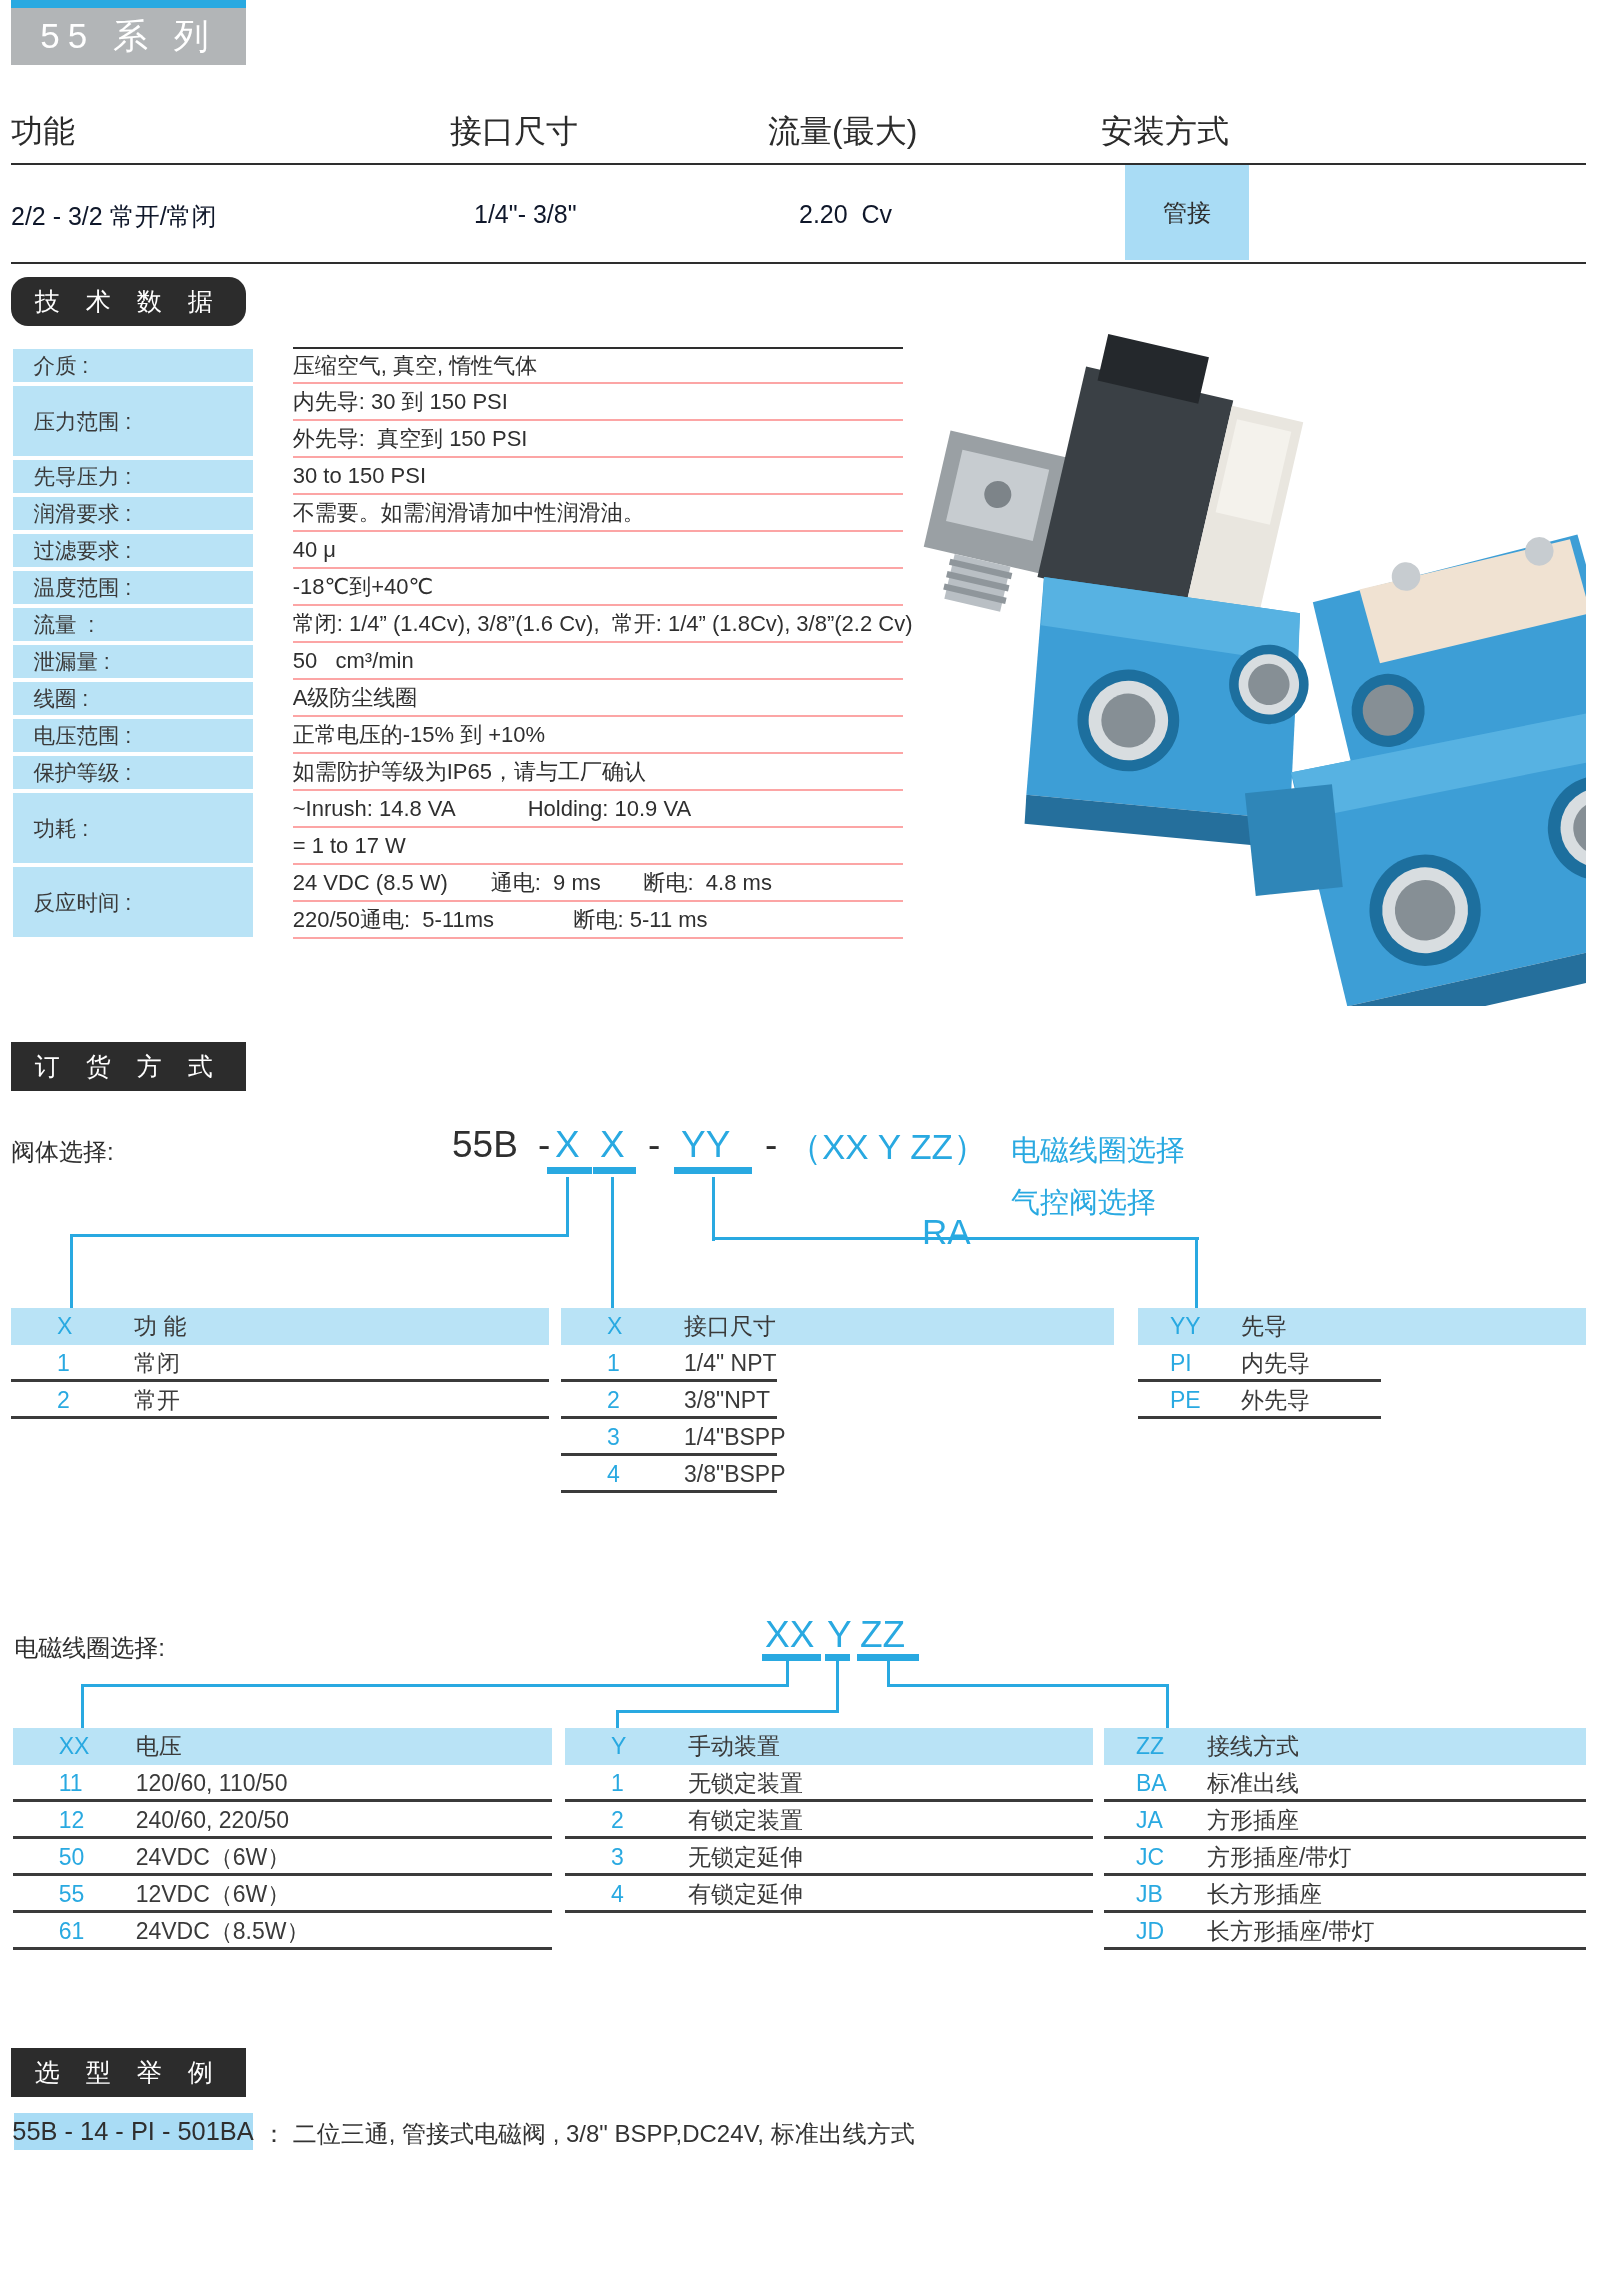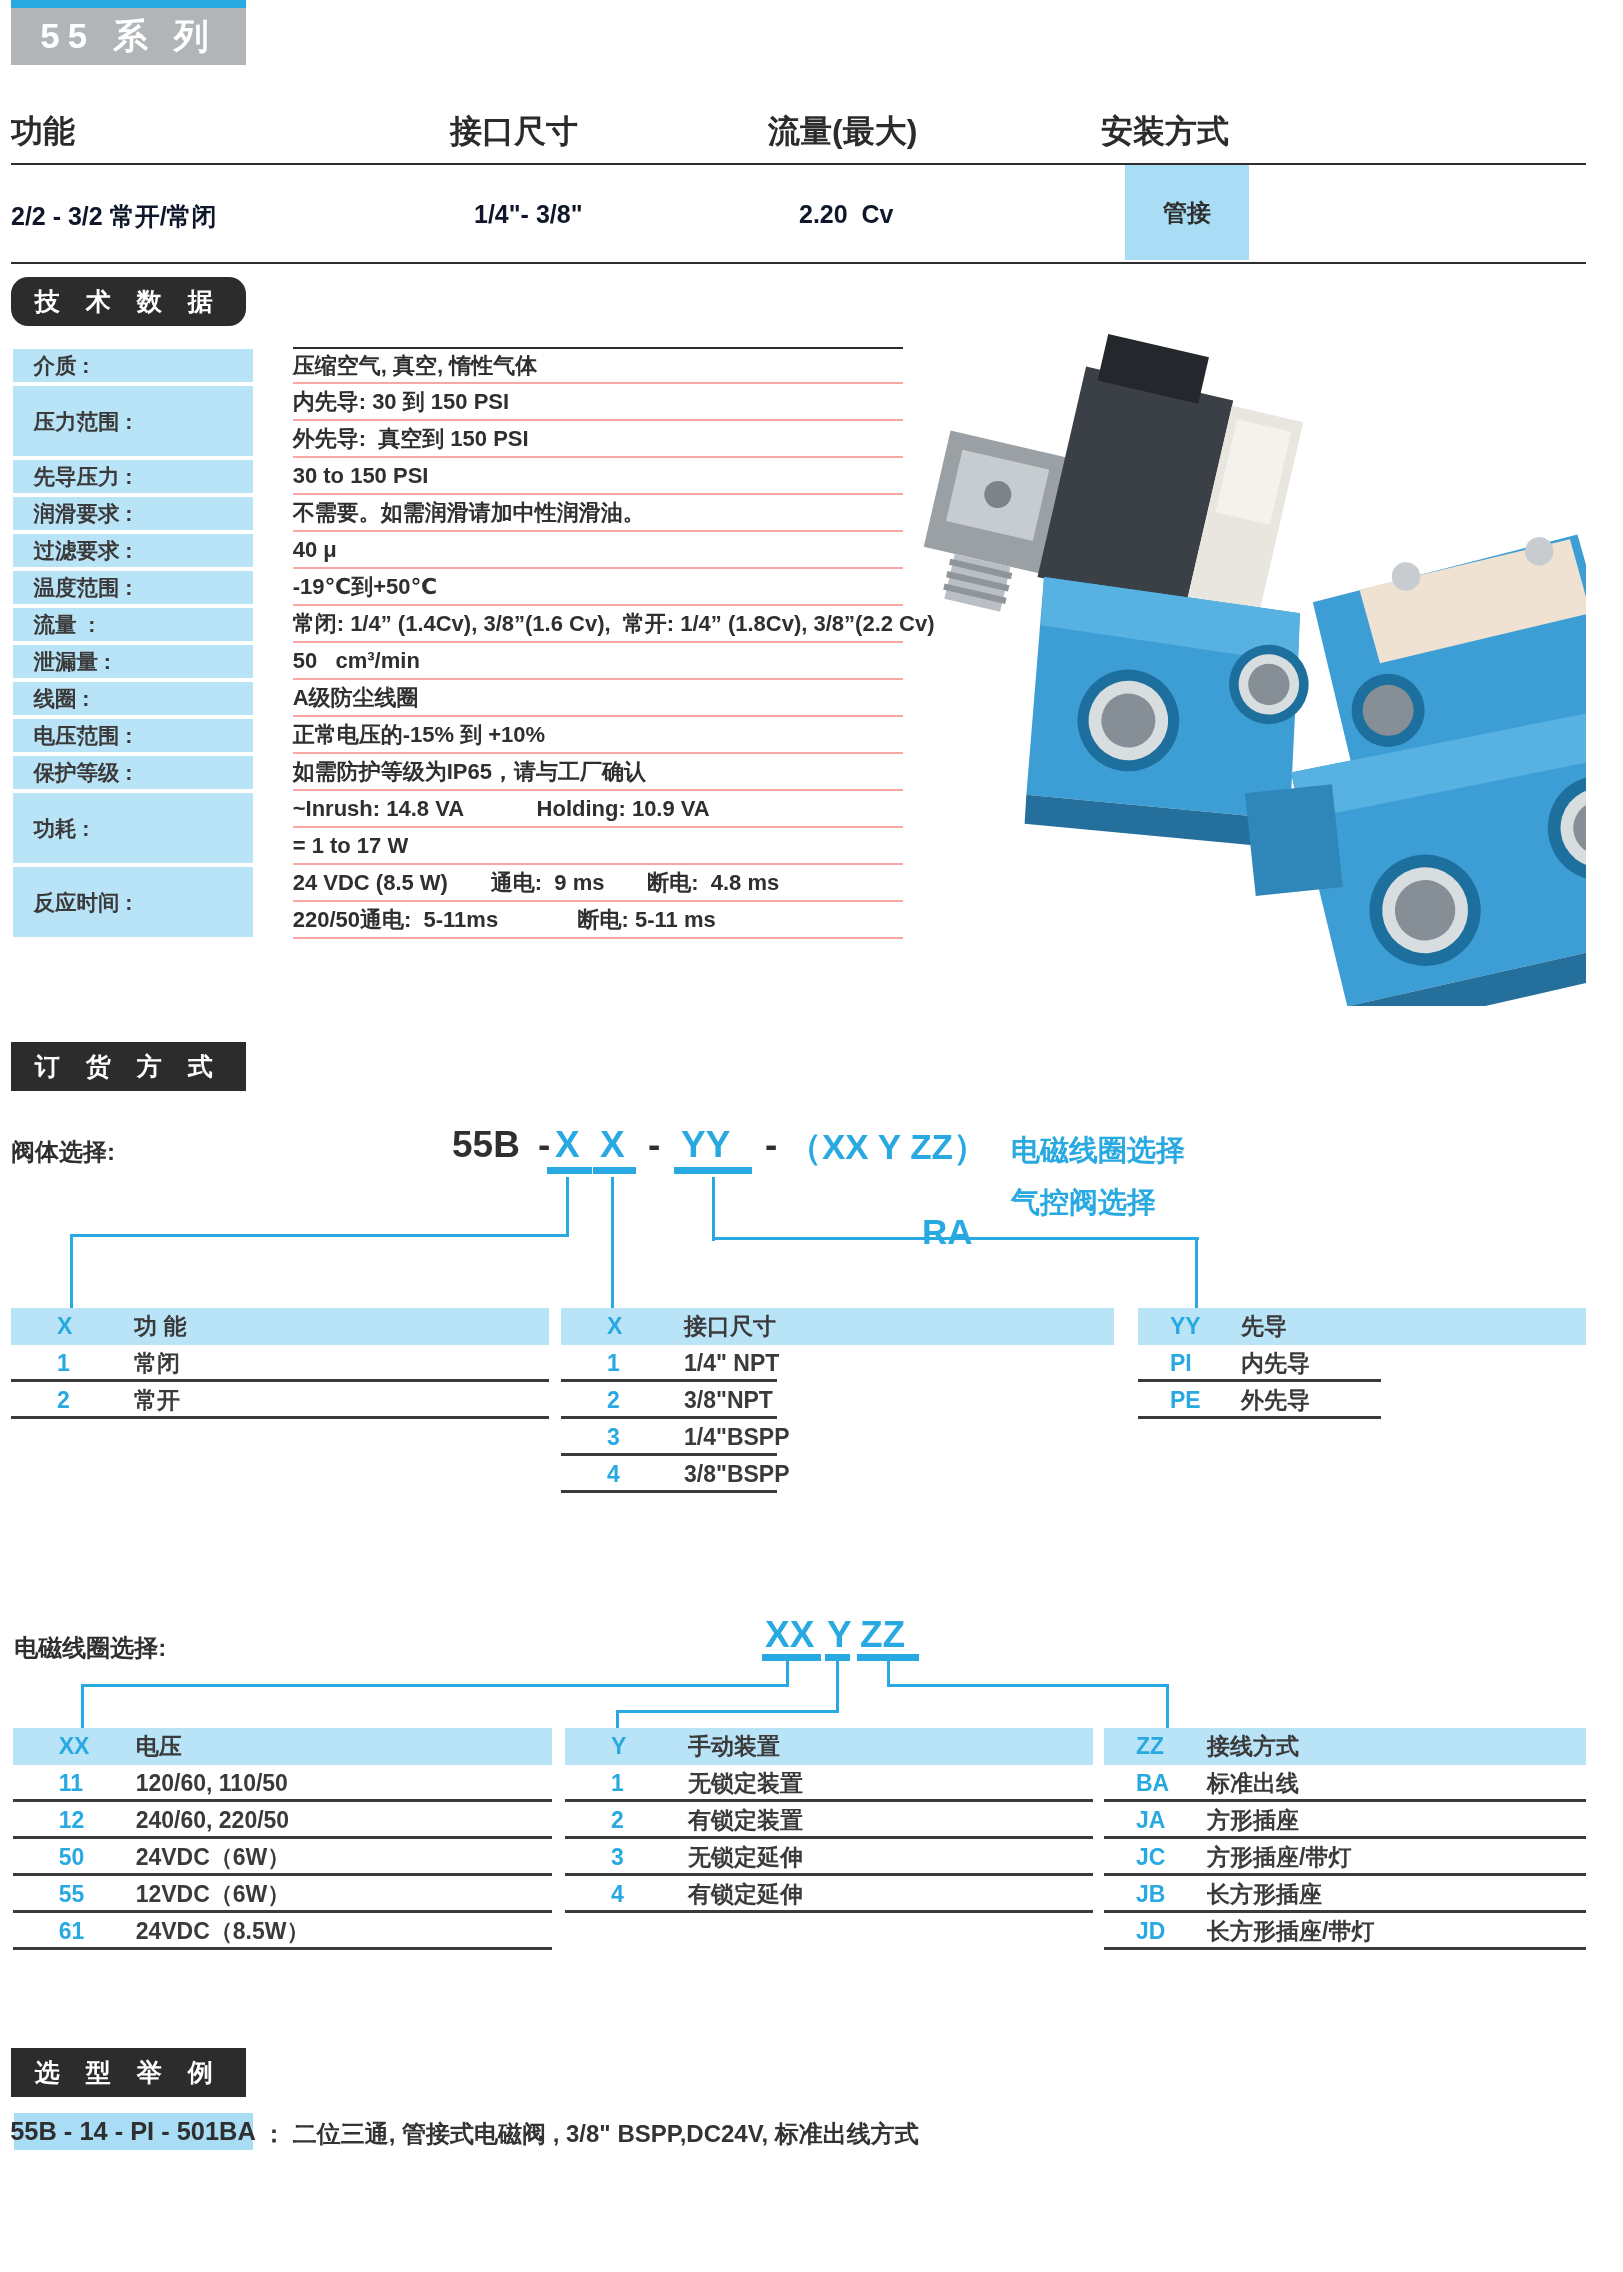--- a/index.html
+++ b/index.html
@@ -1,17 +1,17 @@
 <!DOCTYPE html>
 <html style="font-size:12.7px"><head>
 <meta charset="utf-8">
 <style>
   html,body{margin:0;padding:0;background:#fff;}
   #canvas{position:relative;width:1586px;height:2273px;background:#ffffff;overflow:hidden;
-          font-family:"Liberation Sans","DejaVu Sans",sans-serif;color:#2f2f2f;font-weight:bold;}
+          font-family:"Liberation Sans","DejaVu Sans",sans-serif;color:#2f2f2f;}
   .abs{position:absolute;white-space:pre;}
   
   .series{position:absolute;left:11px;top:0;width:235px;}
   .series-bar{height:8px;background:#29A9E1;}
   .series-body{height:57px;background:#b2b5b7;color:#ffffff;font-size:35px;letter-spacing:8px;
                display:flex;align-items:center;justify-content:center;}
   
   .hrule{position:absolute;height:2.4px;background:#2e2e2e;}
   .spec-h{font-size:32px;color:#2b2b2b;}
   .spec-v{font-size:25px;color:#0f172a;}
@@ -104,21 +104,21 @@
       </div>
     <div class="tech-row">
         <div class="tech-label">过滤要求 :</div>
         <div class="tech-lines">
           <div class="tech-line">40 μ</div>
         </div>
       </div>
     <div class="tech-row">
         <div class="tech-label">温度范围 :</div>
         <div class="tech-lines">
-          <div class="tech-line">-19℃到+50℃</div>
+          <div class="tech-line">-18℃到+40℃</div>
         </div>
       </div>
     <div class="tech-row">
         <div class="tech-label">流量  :</div>
         <div class="tech-lines">
           <div class="tech-line">常闭: 1/4” (1.4Cv), 3/8”(1.6 Cv),  常开: 1/4” (1.8Cv), 3/8”(2.2 Cv)</div>
         </div>
       </div>
     <div class="tech-row">
         <div class="tech-label">泄漏量 :</div>

